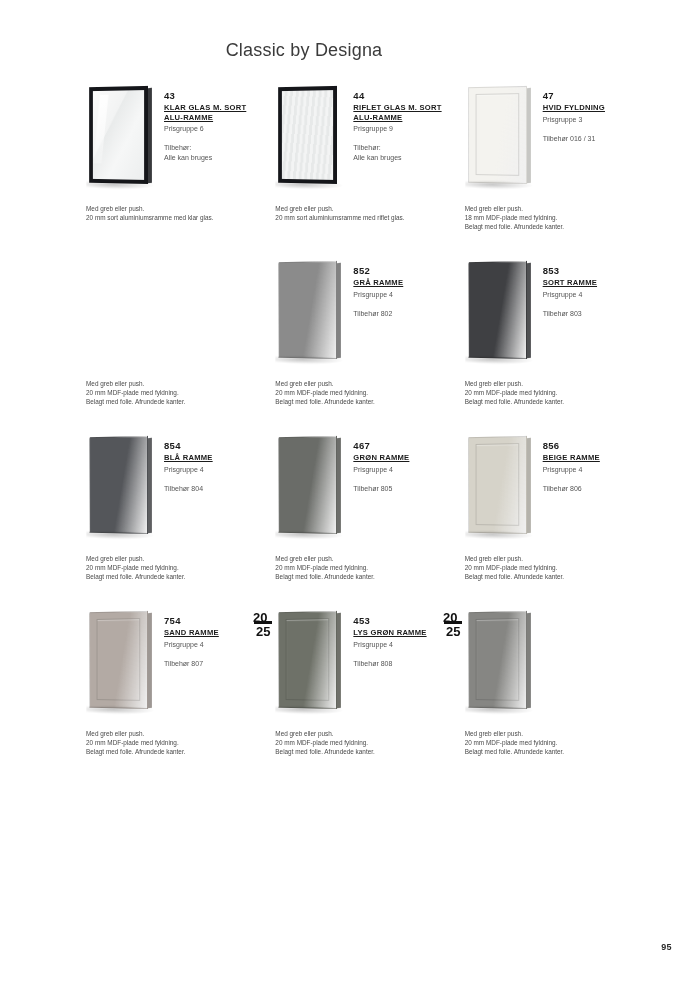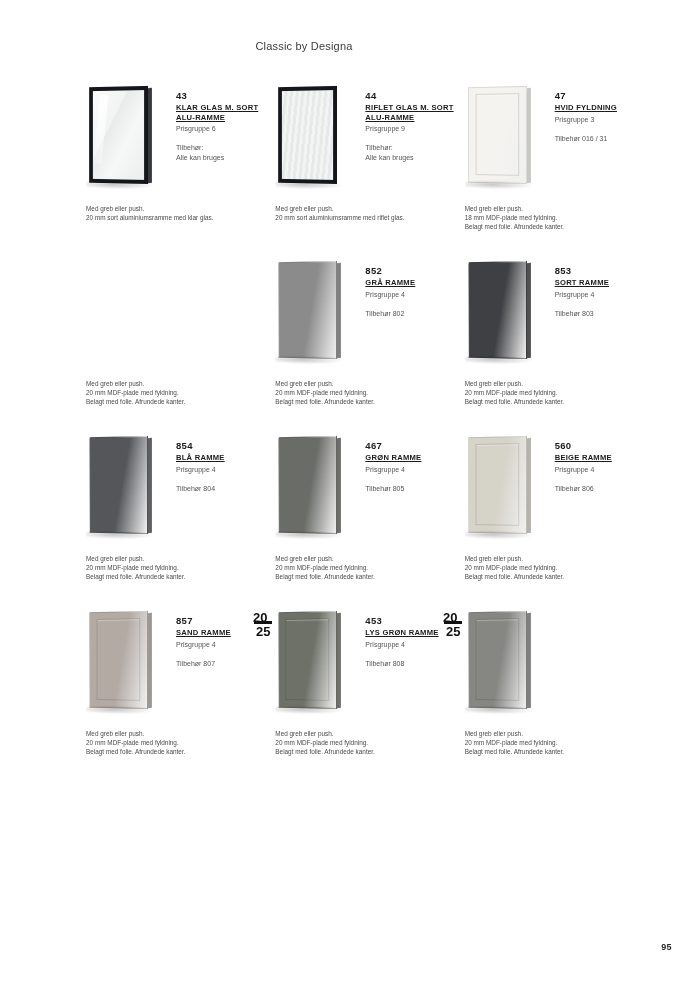--- a/index.html
+++ b/index.html
@@ -9,21 +9,21 @@
     font-family:"Liberation Sans", sans-serif;
     color:#231f20;
     overflow:hidden;
     position:relative;
   }
   .page{position:relative;width:700px;height:990px;}
 
   .page-title{
     position:absolute;top:40px;left:0;width:608px;
     text-align:center;
-    font-size:11px;
+    font-size:18px;
     font-weight:400;
     letter-spacing:.2px;
     color:#3b3b3b;
   }
 
   .grid{
     position:absolute;
     top:82px;left:78px;
     width:565px;
   }
@@ -103,21 +103,20 @@
     left:7px;top:6px;right:7px;bottom:7px;
     border:1px solid rgba(0,0,0,.13);
     box-shadow:inset 0 1px 1px rgba(255,255,255,.35);
   }
   .door.plain .face{border:1px solid rgba(0,0,0,.08);}
 
   
   .info{
     padding-top:8px;
     flex:1 1 auto;
-    margin-left:12px;
   }
   .pnum{
     font-size:9.5px;font-weight:700;letter-spacing:.3px;
     line-height:12px;color:#1b1b1b;
   }
   .pname{
     font-size:7.6px;font-weight:700;letter-spacing:.25px;
     line-height:9.6px;color:#1b1b1b;text-transform:uppercase;
     margin-top:1px;
     text-decoration:underline;
@@ -355,21 +354,21 @@
             <div class="doorwrap">
               <div class="door panel solid">
                 <span class="face" style="background:linear-gradient(100deg,#d6d3c9 0%,#d6d3c9 55%, rgba(0,0,0,.06) 100%);">
                   <span class="inner"></span>
                 </span>
                 <span class="edge" style="background:#d6d3c9;filter:brightness(.78);"></span>
                 <span class="shadow"></span>
               </div>
             </div>
             <div class="info">
-              <div class="pnum">560</div>
+              <div class="pnum">856</div>
               <div class="pname">BEIGE RAMME</div>
               <div class="pprice">Prisgruppe 4</div>
               <div class="pacc">
                 <span>Tilbehør 806</span>
               </div>
             </div>
           </div>
           <div class="caption">
             <span>Med greb eller push.</span>
             <span>20 mm MDF-plade med fyldning.</span>
@@ -383,21 +382,21 @@
             <div class="doorwrap">
               <div class="door panel solid">
                 <span class="face" style="background:linear-gradient(100deg,#b3aaa4 0%,#b3aaa4 55%, rgba(0,0,0,.06) 100%);">
                   <span class="inner"></span>
                 </span>
                 <span class="edge" style="background:#b3aaa4;filter:brightness(.78);"></span>
                 <span class="shadow"></span>
               </div>
             </div>
             <div class="info">
-              <div class="pnum">857</div>
+              <div class="pnum">754</div>
               <div class="pname">SAND RAMME</div>
               <div class="pprice">Prisgruppe 4</div>
               <div class="pacc">
                 <span>Tilbehør 807</span>
               </div>
             </div>
           </div>
           <div class="caption">
             <span>Med greb eller push.</span>
             <span>20 mm MDF-plade med fyldning.</span>

